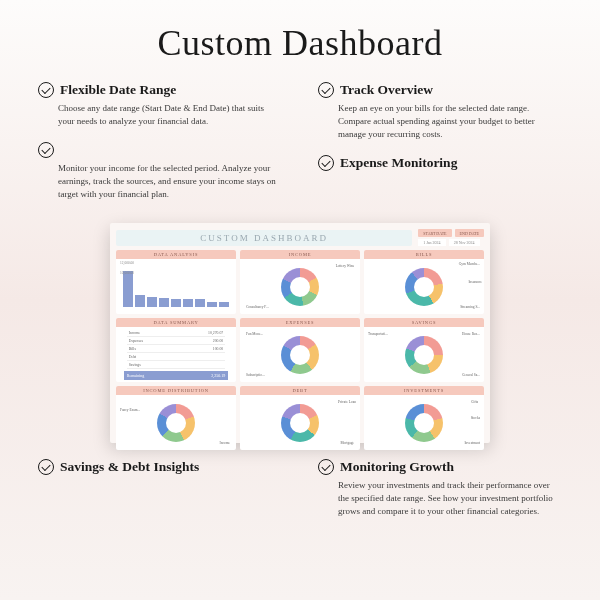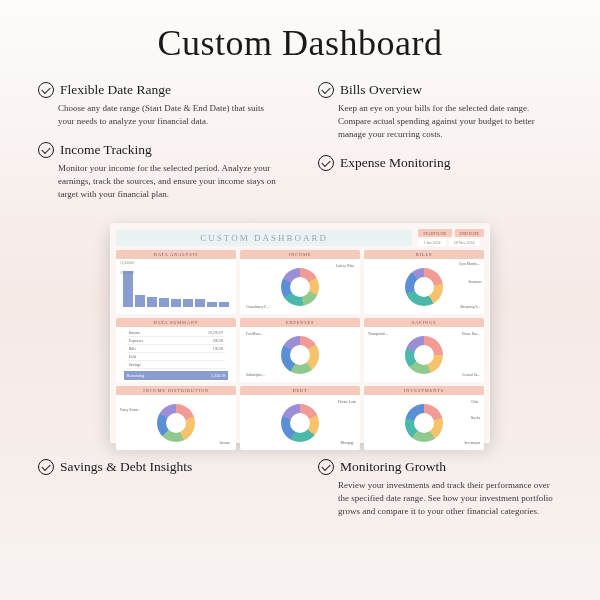--- a/index.html
+++ b/index.html
@@ -2,21 +2,21 @@
 <html><head>
 <meta charset="utf-8">
 <style>
 html,body{margin:0;padding:0}
 body{width:600px;height:600px;background:linear-gradient(180deg,#fdfcfb 0%,#f5e9e6 50%,#f8f3f1 100%);font-family:Georgia,'Times New Roman',serif;color:#1a1a1a;overflow:hidden}
 .wrap{padding:16px 38px 0 38px}
 h1{font-size:36px;font-weight:400;text-align:center;margin:6px 0 18px 0;letter-spacing:.5px}
 .cols{display:flex;gap:36px}
 .col{flex:1}
 .feat{margin-bottom:14px}
-.fh{display:flex;align-items:center;gap:6px;font-size:13.5px;font-weight:400;margin-bottom:4px;font-family:Georgia,serif}
+.fh{display:flex;align-items:center;gap:6px;font-size:13.5px;font-weight:700;margin-bottom:4px;font-family:Georgia,serif}
 .chk{width:14px;height:14px;border:1.5px solid #1a1a1a;border-radius:50%;display:inline-flex;align-items:center;justify-content:center;flex-shrink:0}
 .chk::after{content:"";width:7px;height:4px;border-left:1.6px solid #1a1a1a;border-bottom:1.6px solid #1a1a1a;transform:rotate(-45deg);margin-top:-2px}
 .fd{font-size:9px;line-height:1.45;color:#3a3a3a;padding-left:20px;font-family:Georgia,serif}
 .shot{width:380px;height:220px;margin:8px auto 16px auto;background:#fbf6f4;border-radius:2px;box-shadow:0 6px 18px rgba(0,0,0,.18);padding:6px;box-sizing:border-box;display:flex;flex-direction:column}
 .shead{display:flex;align-items:center;margin-bottom:4px;gap:6px}
 .stitle{flex:1;text-align:center;font-size:9px;letter-spacing:2px;color:#9aa8b0;background:#eaf3f4;padding:3px 0;border-radius:2px}
 .dates{display:flex;flex-direction:column;gap:2px}
 .dbox{background:#f6c9bd;font-size:4px;padding:1.5px 5px;border-radius:1px;color:#8a5a50;white-space:nowrap}
 .dv{background:#fff;font-size:4px;padding:1px 5px;color:#888}
 .grid{flex:1;display:grid;grid-template-columns:repeat(3,1fr);grid-template-rows:repeat(3,1fr);gap:4px}
@@ -52,30 +52,29 @@
       <div class="feat">
         <div class="fh">
             <span class="chk"></span>
             <span>Flexible Date Range</span>
           </div>
         <div class="fd">Choose any date range (Start Date &amp; End Date) that suits your needs to analyze your financial data.</div>
       </div>
       <div class="feat">
         <div class="fh">
             <span class="chk"></span>
-            <span>Income Tracking</span>
           </div>
         <div class="fd">Monitor your income for the selected period. Analyze your earnings, track the sources, and ensure your income stays on target with your financial plan.</div>
       </div>
     </div>
     <div class="col">
       <div class="feat">
         <div class="fh">
             <span class="chk"></span>
-            <span>Bills Overview</span>
+            <span>Track Overview</span>
           </div>
         <div class="fd">Keep an eye on your bills for the selected date range. Compare actual spending against your budget to better manage your recurring costs.</div>
       </div>
       <div class="feat">
         <div class="fh">
             <span class="chk"></span>
             <span>Expense Monitoring</span>
           </div>
       </div>
     </div>

